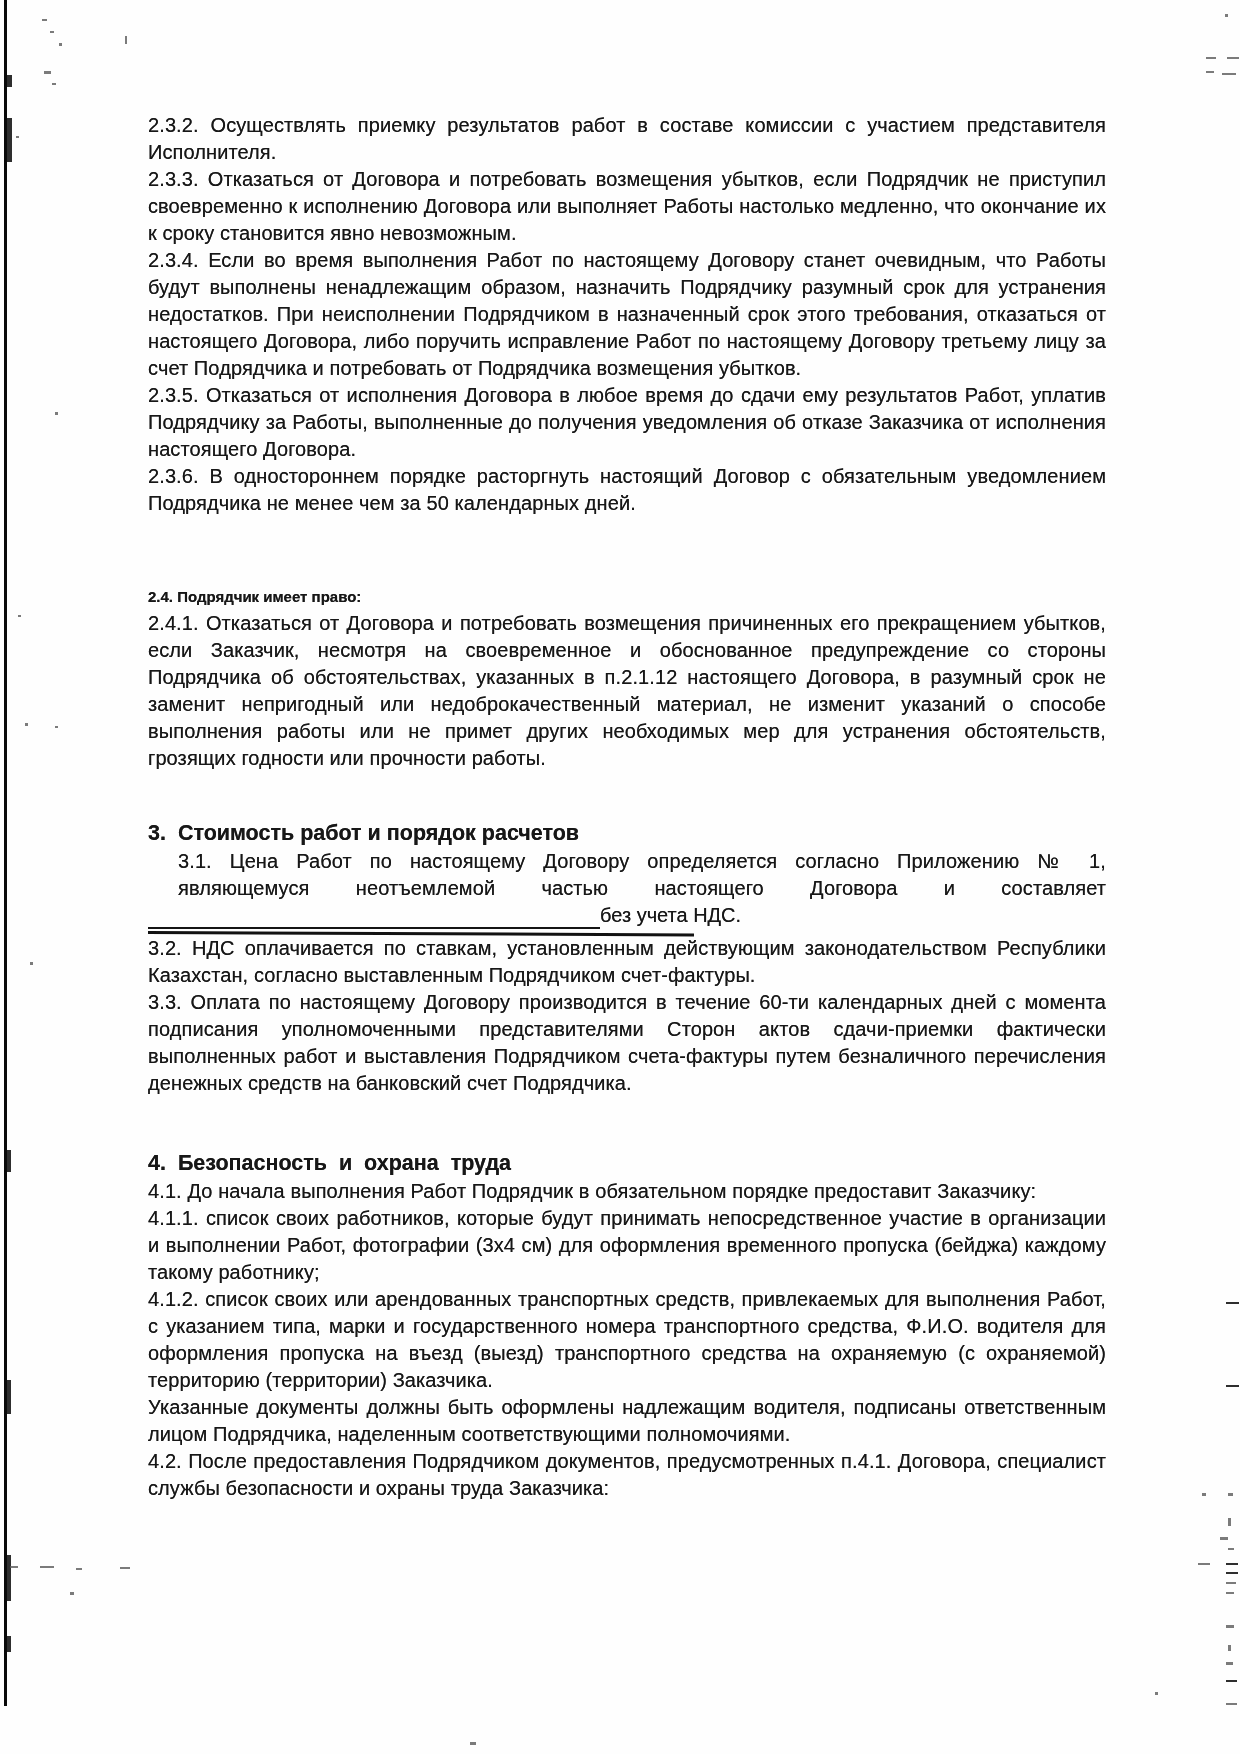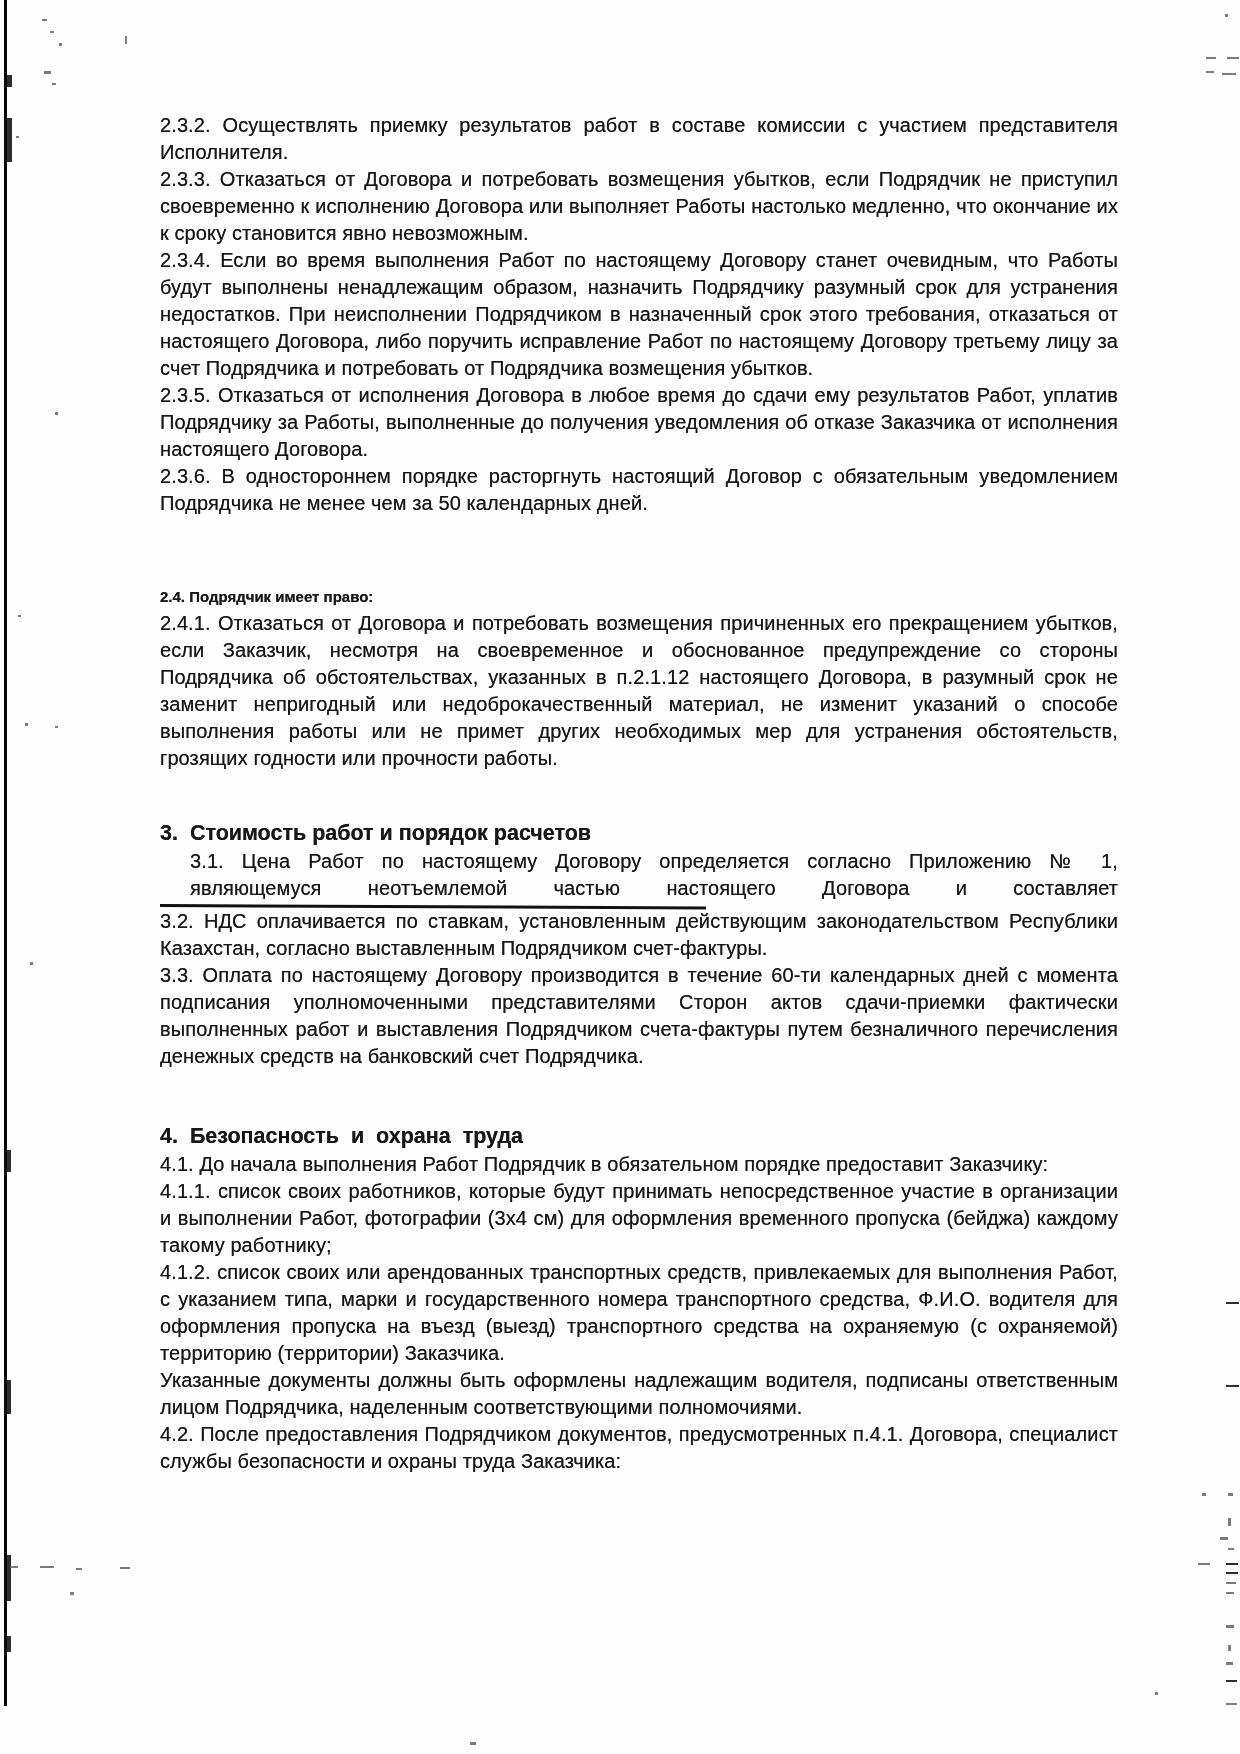--- a/index.html
+++ b/index.html
@@ -4,21 +4,21 @@
 <style>
   html,body{margin:0;padding:0;background:#ffffff;}
   .page{
     position:relative;
     width:1240px;height:1754px;
     background:#fefefe;
     font-family:"Liberation Sans","DejaVu Sans",sans-serif;
     color:#171717;
     overflow:hidden;
   }
-  .textcol{position:absolute;left:160px;top:112px;width:958px;}
+  .textcol{position:absolute;left:148px;top:112px;width:958px;}
   p.body{
     margin:0;
     font-size:20px;
     line-height:27px;
     text-align:justify;
     letter-spacing:0.1px;
     text-shadow:0 0 0.5px rgba(15,15,15,0.75);
   }
   p.jlast{text-align-last:justify;margin-left:30px;}
   .h-sub{
@@ -120,20 +120,24 @@
     <p class="body">2.3.5. Отказаться от исполнения Договора в любое время до сдачи ему результатов Работ, уплатив Подрядчику за Работы, выполненные до получения уведомления об отказе Заказчика от исполнения настоящего Договора.</p>
     <p class="body">2.3.6. В одностороннем порядке расторгнуть настоящий Договор с обязательным уведомлением Подрядчика не менее чем за 50 календарных дней.</p>
 
     <p class="h-sub">2.4. Подрядчик имеет право:</p>
     <p class="body">2.4.1. Отказаться от Договора и потребовать возмещения причиненных его прекращением убытков, если Заказчик, несмотря на своевременное и обоснованное предупреждение со стороны Подрядчика об обстоятельствах, указанных в п.2.1.12 настоящего Договора, в разумный срок не заменит непригодный или недоброкачественный материал, не изменит указаний о способе выполнения работы или не примет других необходимых мер для устранения обстоятельств, грозящих годности или прочности работы.</p>
 
     <h2 class="h-section s3">3.  Стоимость работ и порядок расчетов</h2>
 
     <p class="body jlast mt-p31">3.1. Цена Работ по настоящему Договору определяется согласно Приложению № 1,</p>
     <p class="body jlast">являющемуся неотъемлемой частью настоящего Договора и составляет</p>
+    <div class="blankline">
+      <span class="blank-underline"></span>
+        <span>без учета НДС.</span>
+    </div>
     <div class="underline2"></div>
 
     <p class="body">3.2. НДС оплачивается по ставкам, установленным действующим законодательством Республики Казахстан, согласно выставленным Подрядчиком счет-фактуры.</p>
     <p class="body">3.3. Оплата по настоящему Договору производится в течение 60-ти календарных дней с момента подписания уполномоченными представителями Сторон актов сдачи-приемки фактически выполненных работ и выставления Подрядчиком счета-фактуры путем безналичного перечисления денежных средств на банковский счет Подрядчика.</p>
 
     <h2 class="h-section s4">4.  Безопасность  и  охрана  труда</h2>
 
     <p class="body mt-p41">4.1. До начала выполнения Работ Подрядчик в обязательном порядке предоставит Заказчику:</p>
     <p class="body">4.1.1. список своих работников, которые будут принимать непосредственное участие в организации и выполнении Работ, фотографии (3х4 см) для оформления временного пропуска (бейджа) каждому такому работнику;</p>
     <p class="body">4.1.2. список своих или арендованных транспортных средств, привлекаемых для выполнения Работ, с указанием типа, марки и государственного номера транспортного средства, Ф.И.О. водителя для оформления пропуска на въезд (выезд) транспортного средства на охраняемую (с охраняемой) территорию (территории) Заказчика.</p>

